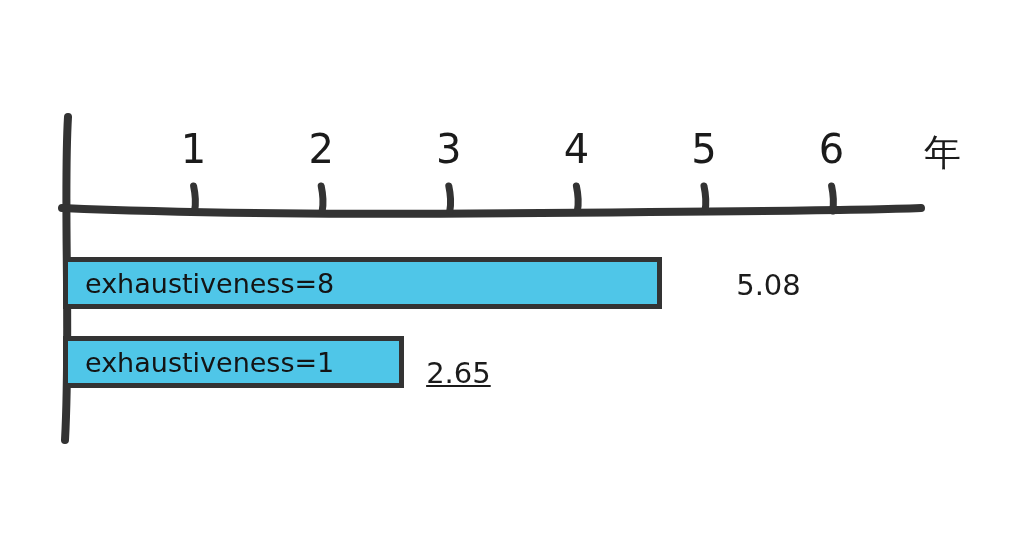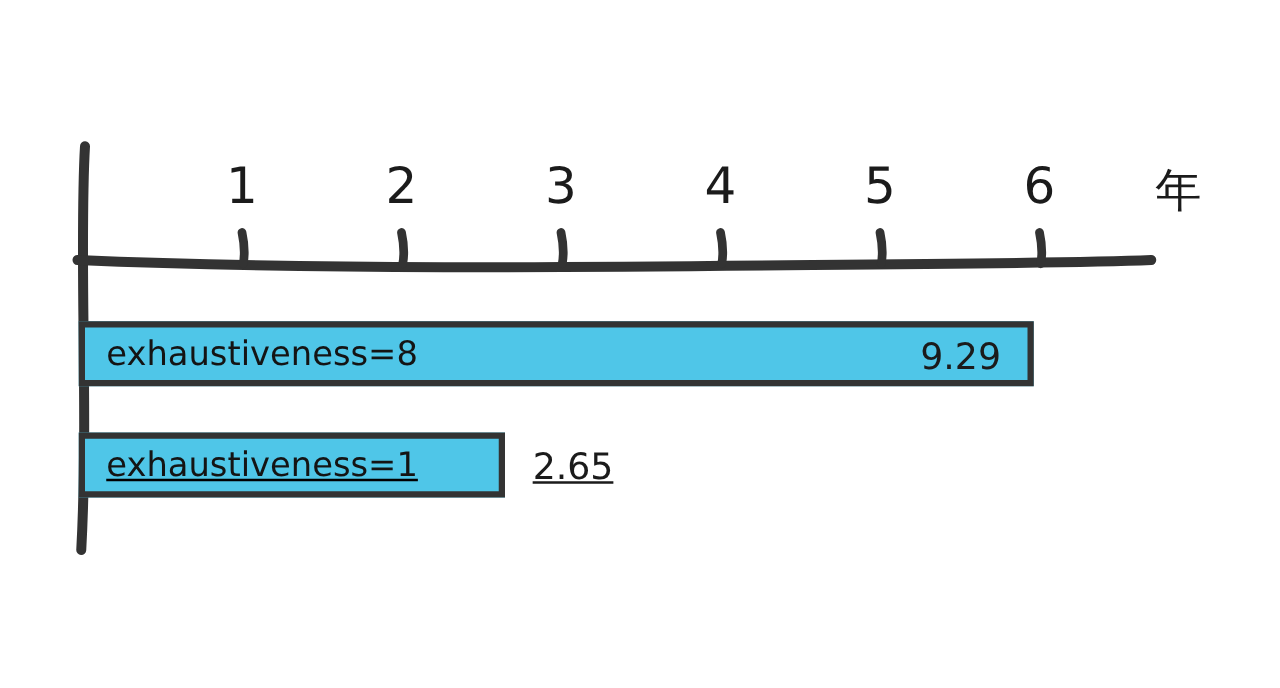--- a/index.html
+++ b/index.html
@@ -29,21 +29,21 @@
   }
   .bar{
     position:absolute;left:63px;height:52px;
     box-sizing:border-box;
     background:var(--bar-fill,#4fc6e8);
     border:5px solid var(--line,#333333);
     display:flex;align-items:center;
     padding-left:17px;
   }
   .bar-0{top:257px;}
-  .bar-1{top:346px;text-decoration:underline;}
+  .bar-1{top:336px;}
   .bar-label{
     font-size:27px;color:#141414;white-space:nowrap;
   }
   .value-label{
     position:absolute;
     font-size:29px;color:#1b1b1b;white-space:nowrap;
   }
   .val-0{top:268px;}
   .val-1{top:356px;}
 </style>
@@ -67,23 +67,23 @@
 
   <span class="tick-label" style="left: 193.6px;">1</span>
   <span class="tick-label" style="left: 321.2px;">2</span>
   <span class="tick-label" style="left: 448.8px;">3</span>
   <span class="tick-label" style="left: 576.4px;">4</span>
   <span class="tick-label" style="left: 704px;">5</span>
   <span class="tick-label" style="left: 831.6px;">6</span>
 
   <span class="unit-label" style="left: 942.612px;">年</span>
 
-  <div class="bar bar-0" style="width: 764px;">
+  <div class="bar bar-0" style="width: 599px;">
     <span class="bar-label">exhaustiveness=8</span>
   </div>
-  <span class="value-label val-0" style="left: 736.208px;">9.29</span>
+  <span class="value-label val-0" style="left: 736.208px;">5.08</span>
 
   <div class="bar bar-1" style="width: 341.14px;">
     <span class="bar-label">exhaustiveness=1</span>
   </div>
   <span class="value-label val-1" style="left: 426.14px; text-decoration: underline;">2.65</span>
 
 </div>
 
 </body></html>

